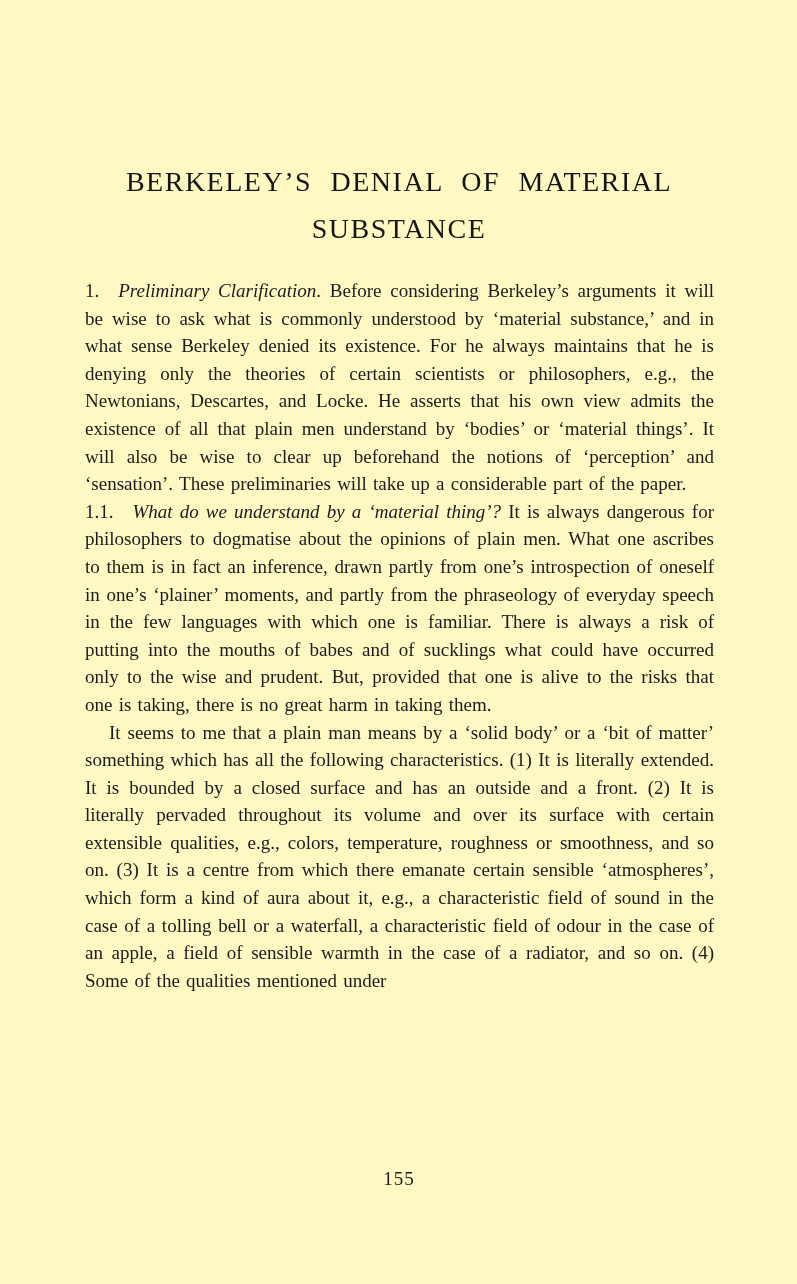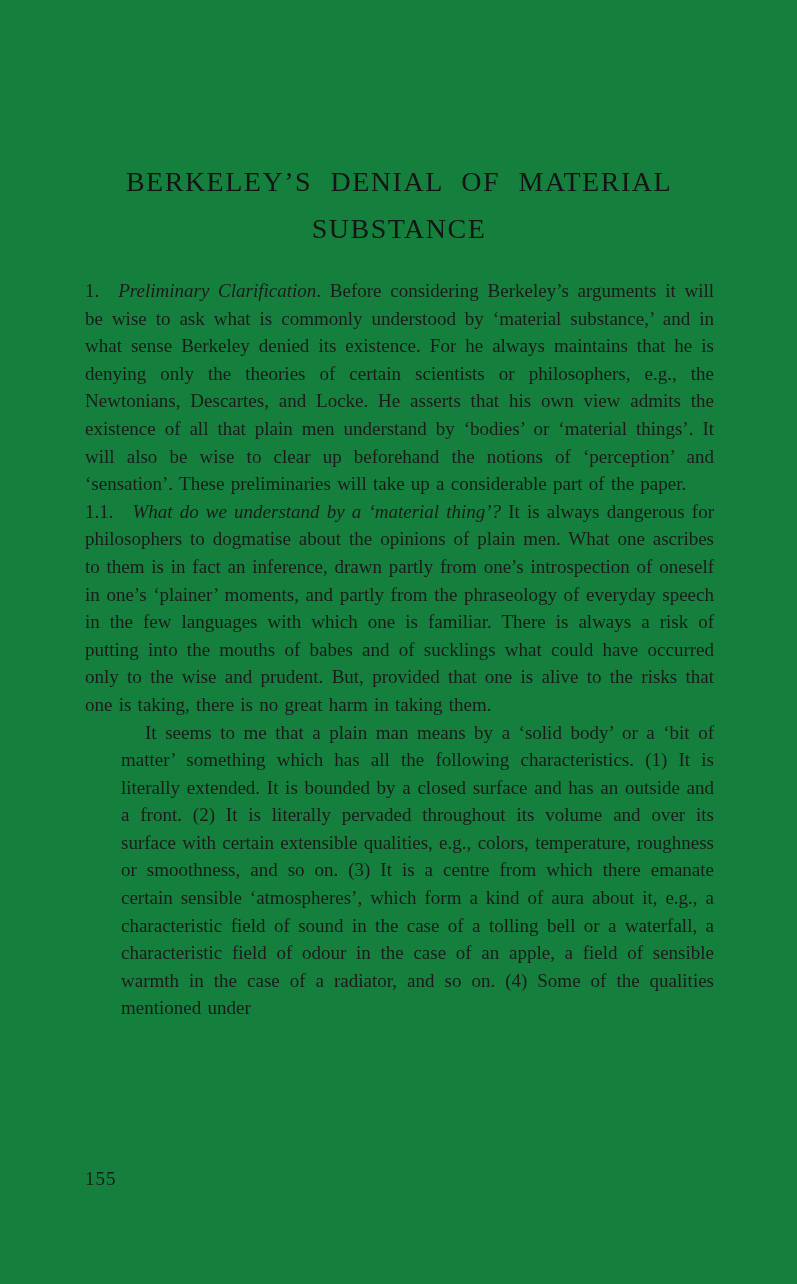--- a/index.html
+++ b/index.html
@@ -2,21 +2,21 @@
 <html><head>
 <meta charset="utf-8">
 <style>
   * { margin: 0; padding: 0; box-sizing: border-box; }
   html, body { background: #ffffff; }
   .page {
     position: relative;
     width: 797px;
     height: 1284px;
     margin: 0 auto;
-    background: #15803d;
+    background: #fef9c3;
     font-family: "Liberation Serif", serif;
     color: #1b1b1b;
     overflow: hidden;
   }
   .title-block {
     position: absolute;
     top: 158px;
     left: 85px;
     width: 628px;
     text-align: center;
@@ -32,28 +32,28 @@
     top: 277px;
     left: 85px;
     width: 629px;
     font-size: 19px;
     line-height: 27.6px;
     text-align: justify;
     word-spacing: 1.5px;
     color: #1b1b1b;
   }
   .body-block p { margin: 0; }
-  .body-block p.indent { text-indent: 24px; margin-left: 36px; }
+  .body-block p.indent { text-indent: 24px; }
   .run-italic { font-style: italic; }
   .page-number {
     position: absolute;
     top: 1168px;
     left: 85px;
     width: 628px;
-    text-align: left;
+    text-align: center;
     font-size: 19px;
     letter-spacing: 1px;
     color: #1b1b1b;
   }
 </style>
 </head>
 <body>
 
 <div class="page">
 

